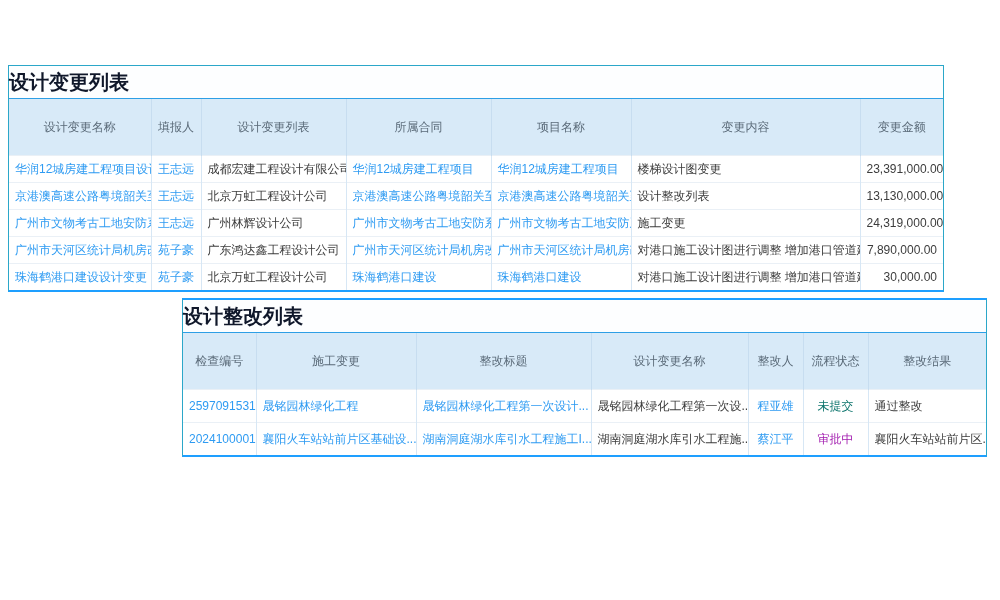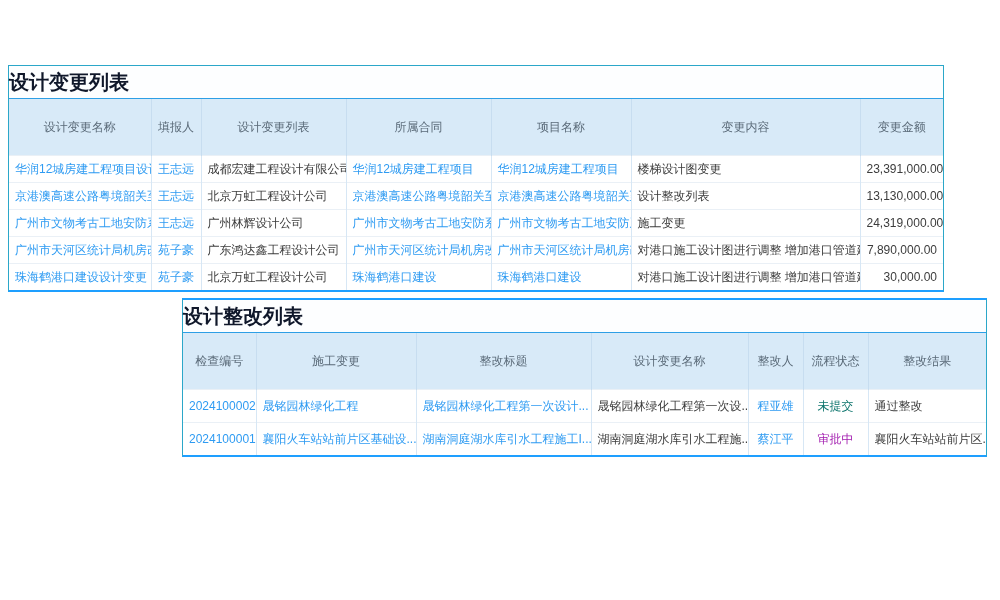--- a/index.html
+++ b/index.html
@@ -130,21 +130,21 @@
         <th>施工变更</th>
         <th>整改标题</th>
         <th>设计变更名称</th>
         <th>整改人</th>
         <th>流程状态</th>
         <th>整改结果</th>
       </tr>
     </thead>
     <tbody>
       <tr>
-        <td class="link">2024100002</td>
+        <td class="link">2597091531</td>
         <td class="link">晟铭园林绿化工程</td>
         <td class="link">晟铭园林绿化工程第一次设计...</td>
         <td>晟铭园林绿化工程第一次设...</td>
         <td class="link center">程亚雄</td>
         <td class="center"><span style="color:#0f766e">未提交</span></td>
         <td>通过整改</td>
       </tr>
       <tr>
         <td class="link">2024100001</td>
         <td class="link">襄阳火车站站前片区基础设...</td>

